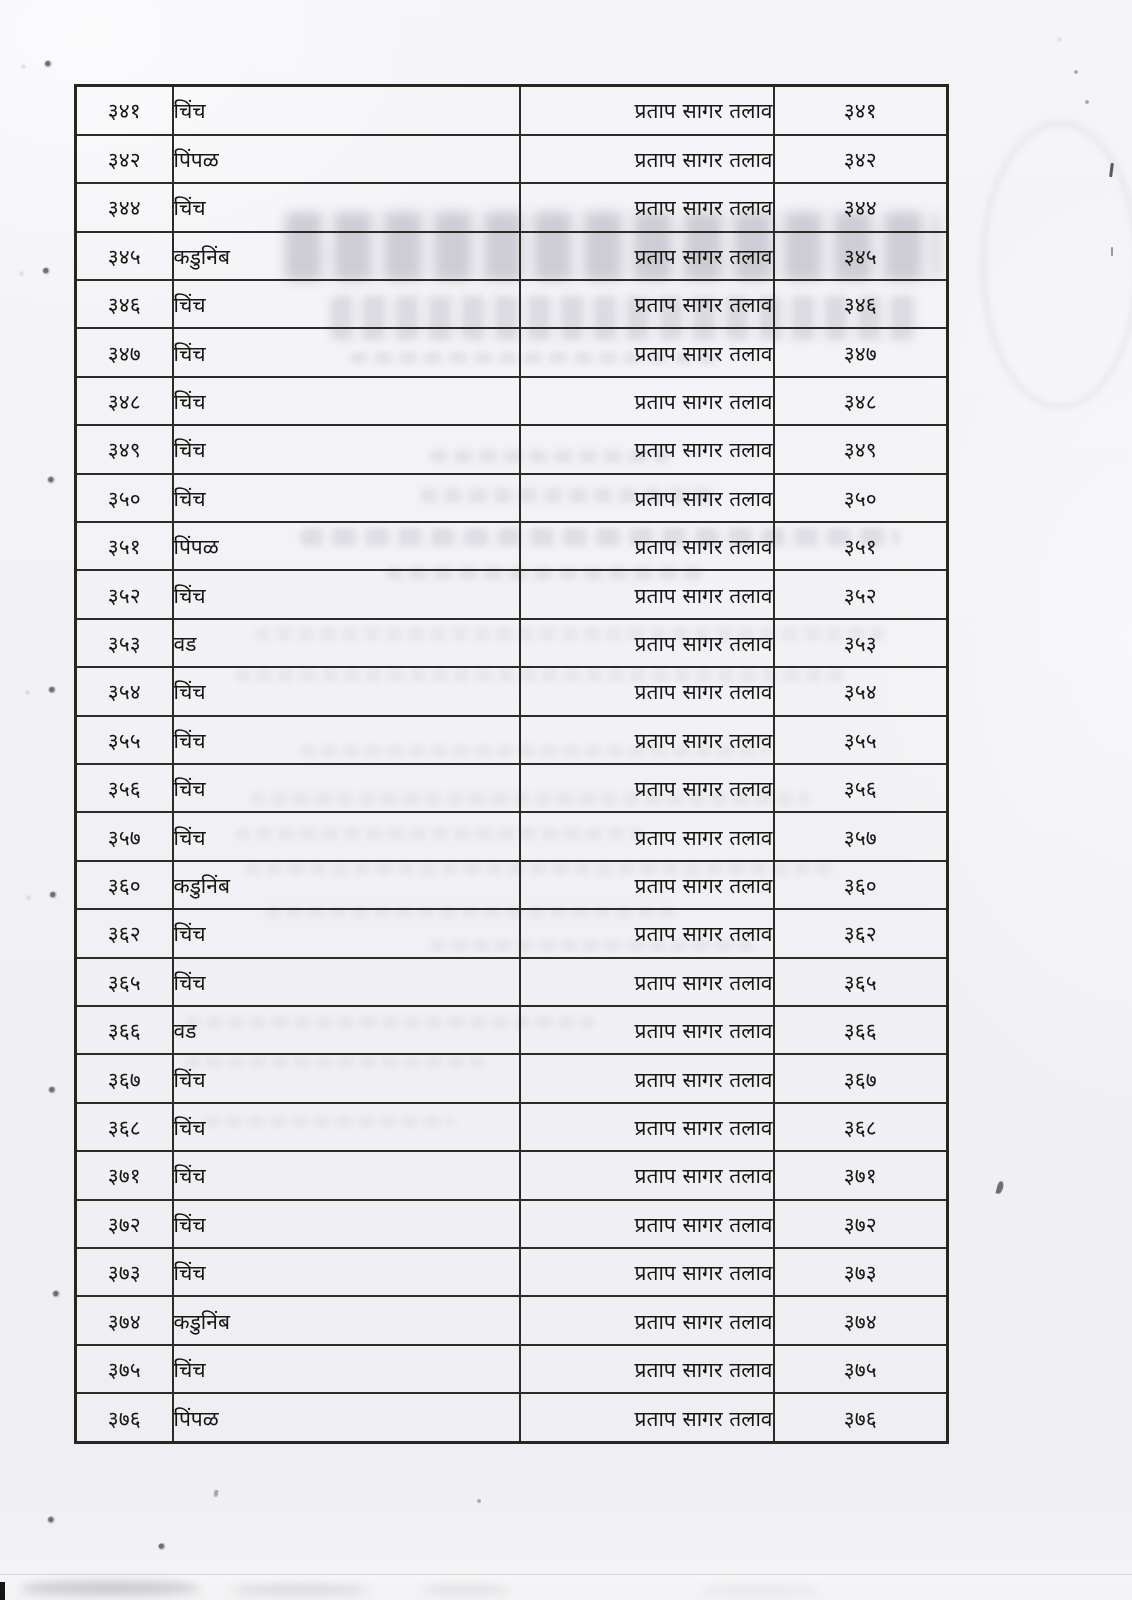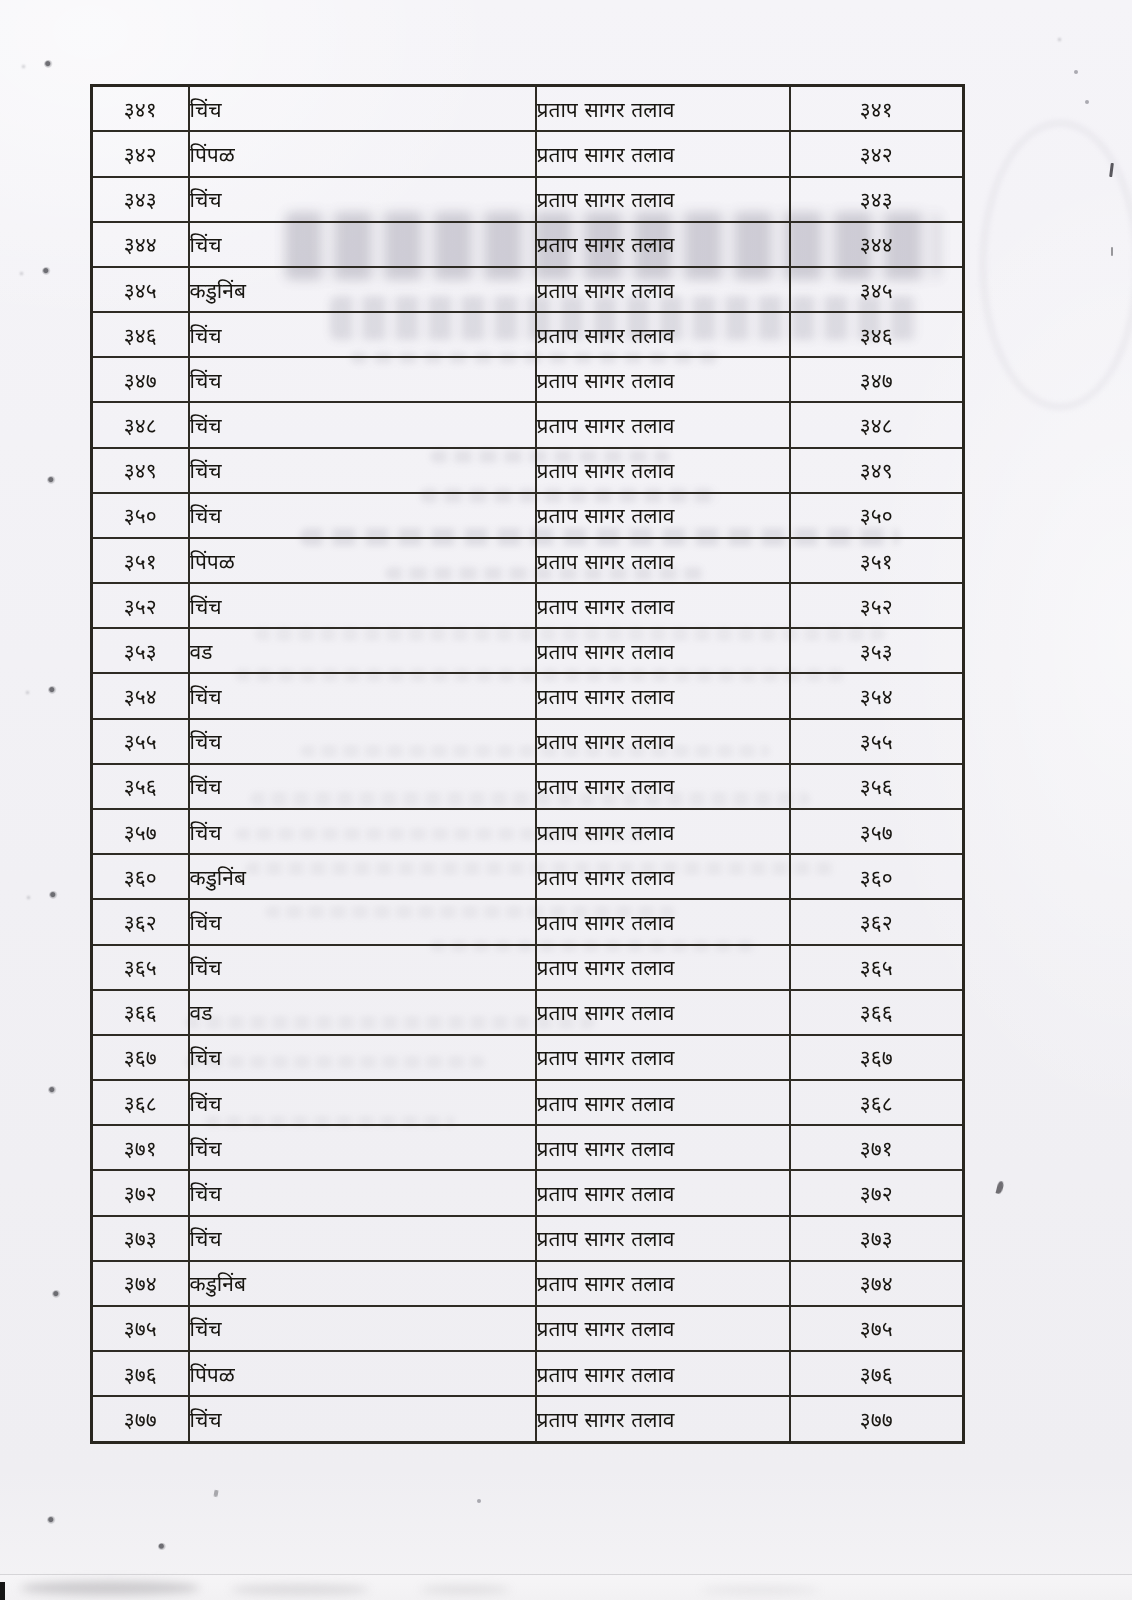--- a/index.html
+++ b/index.html
@@ -44,34 +44,34 @@
   }
   .seal-outline {
     position: absolute; left: 982px; top: 122px; width: 152px; height: 282px;
     border: 2px solid rgba(168,162,180,0.38);
     border-radius: 50%;
     filter: blur(3px);
   }
 
   
   table.tree-table {
-    position: absolute; left: 90px; top: 84px;
+    position: absolute; left: 74px; top: 84px;
     width: 872px; height: 1360px;
     border-collapse: collapse; table-layout: fixed;
     border: 3px solid #29261f;
   }
   table.tree-table td {
     border: 2px solid #2e2b24;
     font-size: 21px; color: #181611;
     padding: 0; vertical-align: middle;
     white-space: nowrap; overflow: hidden;
   }
   td.c-serial  { text-align: center; }
   td.c-tree    { text-align: left; padding-left: 9px; }
-  td.c-loc     { text-align: left; padding-left: 5px; }
+  td.c-loc     { text-align: right; padding-left: 5px; }
   td.c-serial2 { text-align: center; }
 
   
   .speck {
     position: absolute; width: 9px; height: 8px; border-radius: 50%;
     background: radial-gradient(circle at 42% 45%, rgba(72,72,78,0.78) 0px, rgba(72,72,78,0.78) 2px, rgba(112,112,118,0.38) 3px, rgba(112,112,118,0) 5px);
   }
   .speck-sm {
     position: absolute; width: 4px; height: 4px; border-radius: 50%;
     background: rgba(110,110,118,0.55); filter: blur(0.6px);
@@ -152,26 +152,20 @@
           <td class="c-loc">प्रताप सागर तलाव</td>
           <td class="c-serial2">३४१</td>
         </tr>
         <tr>
           <td class="c-serial">३४२</td>
           <td class="c-tree">पिंपळ</td>
           <td class="c-loc">प्रताप सागर तलाव</td>
           <td class="c-serial2">३४२</td>
         </tr>
         <tr>
-          <td class="c-serial">३४३</td>
-          <td class="c-tree">चिंच</td>
-          <td class="c-loc">प्रताप सागर तलाव</td>
-          <td class="c-serial2">३४३</td>
-        </tr>
-        <tr>
           <td class="c-serial">३४४</td>
           <td class="c-tree">चिंच</td>
           <td class="c-loc">प्रताप सागर तलाव</td>
           <td class="c-serial2">३४४</td>
         </tr>
         <tr>
           <td class="c-serial">३४५</td>
           <td class="c-tree">कडुनिंब</td>
           <td class="c-loc">प्रताप सागर तलाव</td>
           <td class="c-serial2">३४५</td>
@@ -312,26 +306,20 @@
           <td class="c-serial">३७५</td>
           <td class="c-tree">चिंच</td>
           <td class="c-loc">प्रताप सागर तलाव</td>
           <td class="c-serial2">३७५</td>
         </tr>
         <tr>
           <td class="c-serial">३७६</td>
           <td class="c-tree">पिंपळ</td>
           <td class="c-loc">प्रताप सागर तलाव</td>
           <td class="c-serial2">३७६</td>
-        </tr>
-        <tr>
-          <td class="c-serial">३७७</td>
-          <td class="c-tree">चिंच</td>
-          <td class="c-loc">प्रताप सागर तलाव</td>
-          <td class="c-serial2">३७७</td>
         </tr>
       </tbody>
   </table>
 
   <div class="speck" style="left:44px; top:60px;"></div>
   <div class="speck-dot" style="left:22px; top:65px;"></div>
   <div class="speck" style="left:42px; top:267px;"></div>
   <div class="speck-dot" style="left:20px; top:272px;"></div>
   <div class="speck" style="left:47px; top:476px;"></div>
   <div class="speck" style="left:48px; top:686px;"></div>

